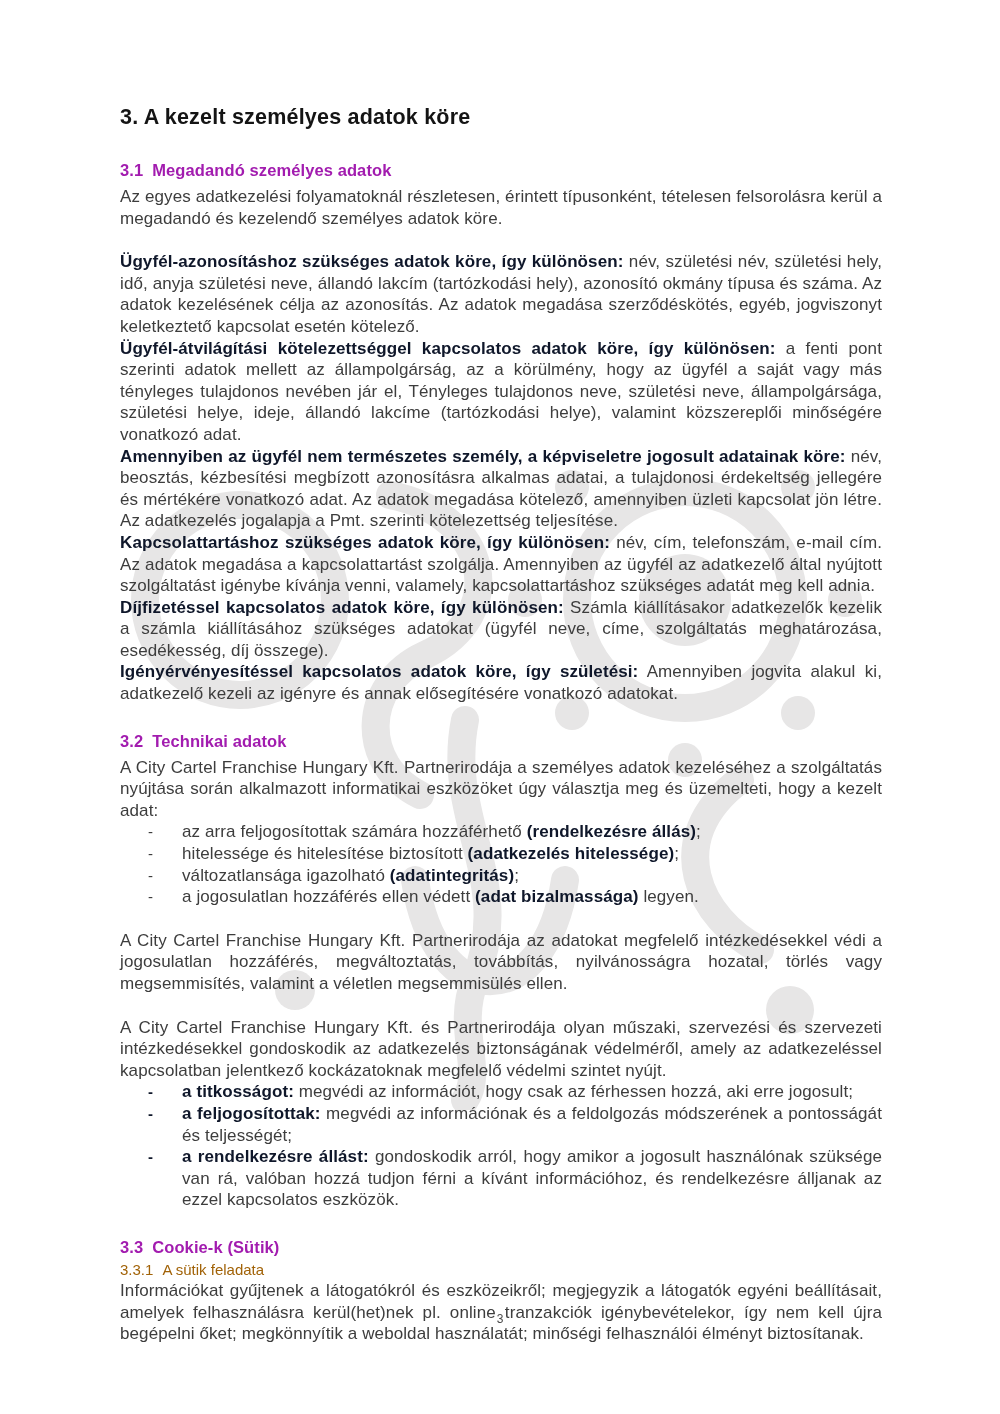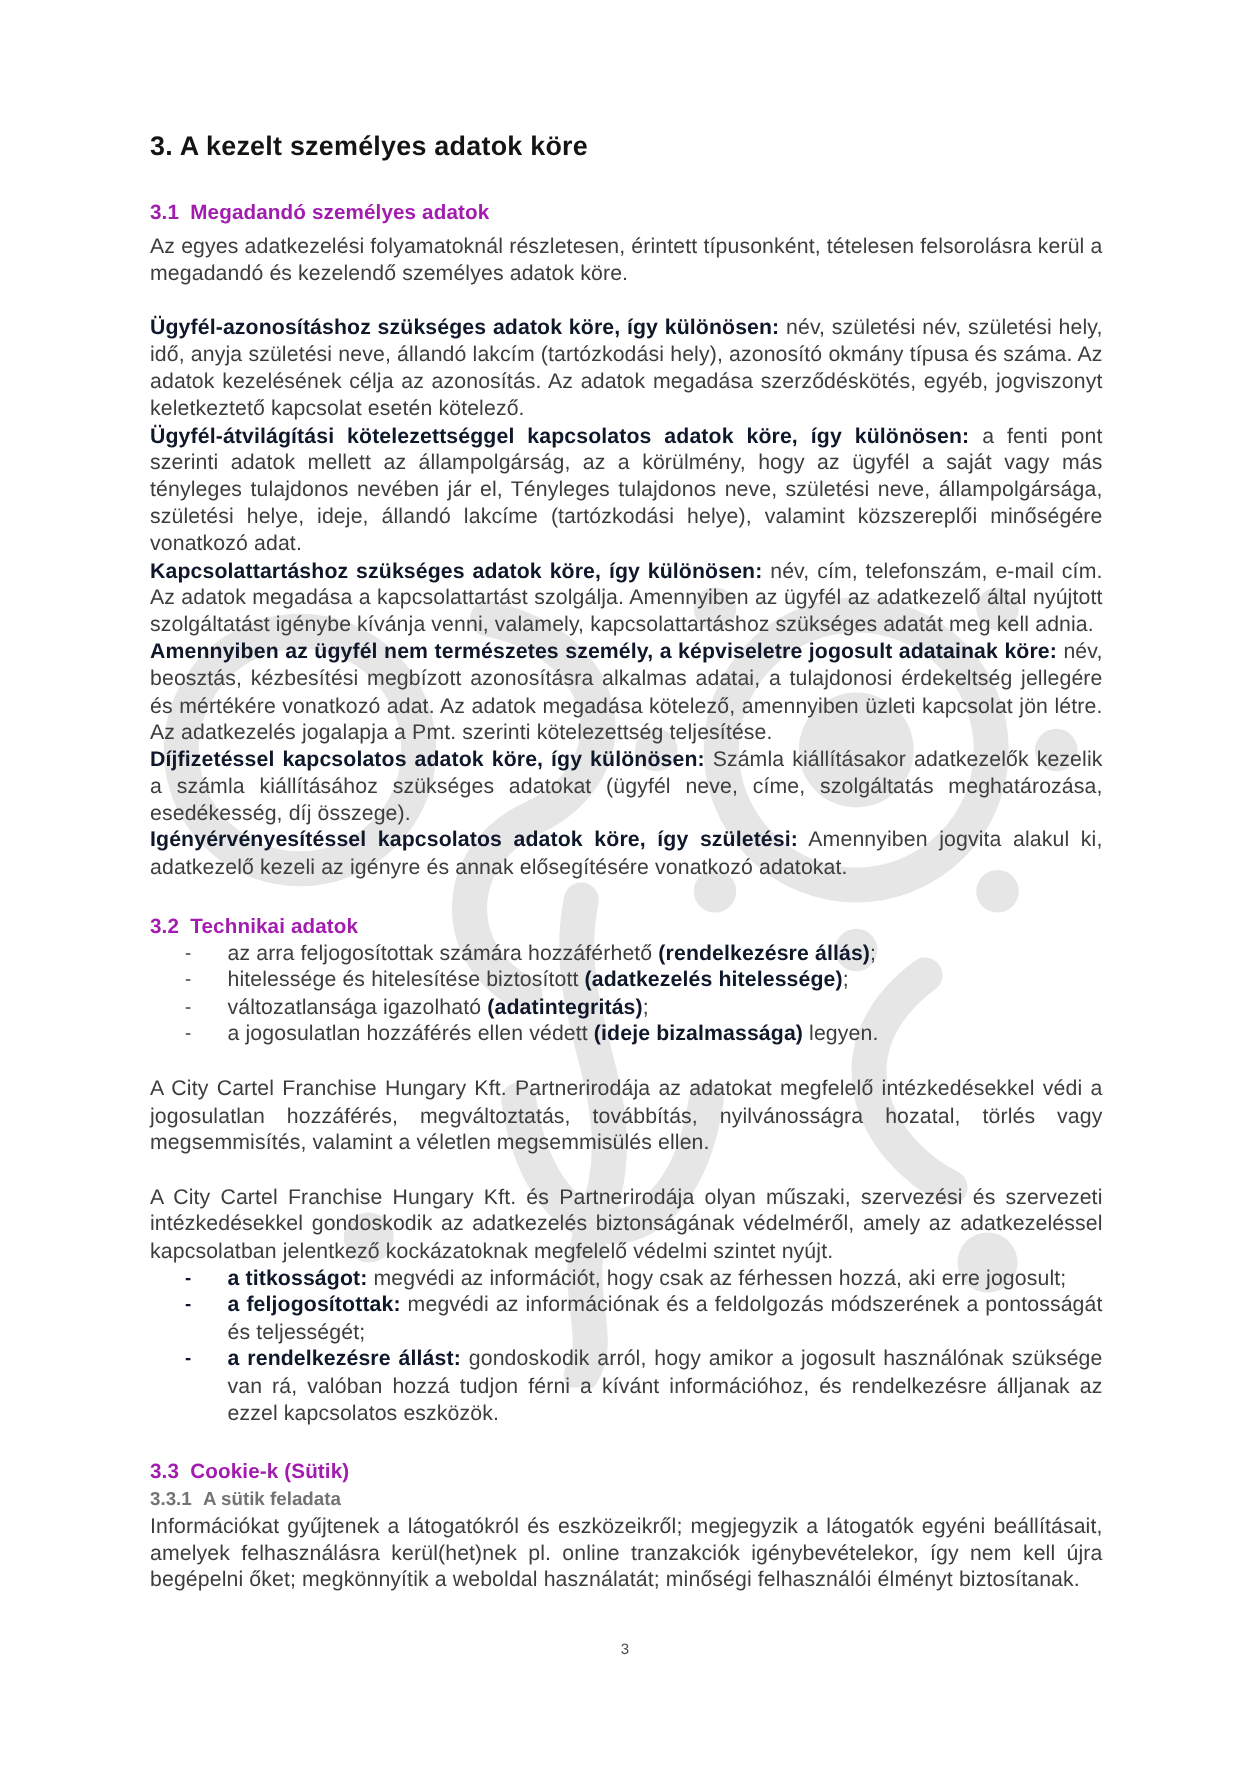--- a/index.html
+++ b/index.html
@@ -16,21 +16,21 @@
   .content{position:absolute;left:120px;top:104px;width:762px;z-index:1;}
   h1{
     font-size:21.5px;font-weight:800;color:#141414;
     margin:0 0 30px 0;letter-spacing:.2px;line-height:26px;
   }
   h2{
     font-size:16.5px;font-weight:800;color:#a21caf;
     margin:0;line-height:21px;letter-spacing:.1px;
   }
   h3{
-    font-size:15px;font-weight:700;color:#737373;
+    font-size:15px;font-weight:400;color:#a16207;
     margin:2px 0 0 0;line-height:20px;
   }
   .h-num{margin-right:9px;}
   p{
     margin:0;font-size:17px;line-height:21.6px;
     text-align:justify;letter-spacing:.1px;
   }
   .b{font-weight:700;color:#0f172a;}
   .mt-para{margin-top:22px;}
   .mt-sm{margin-top:5px;}
@@ -80,35 +80,36 @@
     </h2>
     <p class="mt-sm">Az egyes adatkezelési folyamatoknál részletesen, érintett típusonként, tételesen felsorolásra kerül a megadandó és kezelendő személyes adatok köre.</p>
 
     <p class="mt-para">
       <span class="b">Ügyfél-azonosításhoz szükséges adatok köre, így különösen:</span><span> név, születési név, születési hely, idő, anyja születési neve, állandó lakcím (tartózkodási hely), azonosító okmány típusa és száma. Az adatok kezelésének célja az azonosítás. Az adatok megadása szerződéskötés, egyéb, jogviszonyt keletkeztető kapcsolat esetén kötelező.</span>
     </p>
     <p>
       <span class="b">Ügyfél-átvilágítási kötelezettséggel kapcsolatos adatok köre, így különösen:</span><span> a fenti pont szerinti adatok mellett az állampolgárság, az a körülmény, hogy az ügyfél a saját vagy más tényleges tulajdonos nevében jár el, Tényleges tulajdonos neve, születési neve, állampolgársága, születési helye, ideje, állandó lakcíme (tartózkodási helye), valamint közszereplői minőségére vonatkozó adat.</span>
     </p>
     <p>
-      <span class="b">Kapcsolattartáshoz szükséges adatok köre, így különösen:</span><span> név, cím, telefonszám, e-mail cím. Az adatok megadása a kapcsolattartást szolgálja. Amennyiben az ügyfél az adatkezelő által nyújtott szolgáltatást igénybe kívánja venni, valamely, kapcsolattartáshoz szükséges adatát meg kell adnia.</span>
+      <span class="b">Amennyiben az ügyfél nem természetes személy, a képviseletre jogosult adatainak köre:</span><span> név, beosztás, kézbesítési megbízott azonosításra alkalmas adatai, a tulajdonosi érdekeltség jellegére és mértékére vonatkozó adat. Az adatok megadása kötelező, amennyiben üzleti kapcsolat jön létre. Az adatkezelés jogalapja a Pmt. szerinti kötelezettség teljesítése.</span>
     </p>
     <p>
-      <span class="b">Amennyiben az ügyfél nem természetes személy, a képviseletre jogosult adatainak köre:</span><span> név, beosztás, kézbesítési megbízott azonosításra alkalmas adatai, a tulajdonosi érdekeltség jellegére és mértékére vonatkozó adat. Az adatok megadása kötelező, amennyiben üzleti kapcsolat jön létre. Az adatkezelés jogalapja a Pmt. szerinti kötelezettség teljesítése.</span>
+      <span class="b">Kapcsolattartáshoz szükséges adatok köre, így különösen:</span><span> név, cím, telefonszám, e-mail cím. Az adatok megadása a kapcsolattartást szolgálja. Amennyiben az ügyfél az adatkezelő által nyújtott szolgáltatást igénybe kívánja venni, valamely, kapcsolattartáshoz szükséges adatát meg kell adnia.</span>
     </p>
     <p>
       <span class="b">Díjfizetéssel kapcsolatos adatok köre, így különösen:</span><span> Számla kiállításakor adatkezelők kezelik a számla kiállításához szükséges adatokat (ügyfél neve, címe, szolgáltatás meghatározása, esedékesség, díj összege).</span>
     </p>
     <p>
       <span class="b">Igényérvényesítéssel kapcsolatos adatok köre, így születési:</span><span> Amennyiben jogvita alakul ki, adatkezelő kezeli az igényre és annak elősegítésére vonatkozó adatokat.</span>
     </p>
 
     <h2 class="mt-sec">
       <span class="h-num">3.2</span><span>Technikai adatok</span>
     </h2>
+    <p class="mt-sm">A City Cartel Franchise Hungary Kft. Partnerirodája a személyes adatok kezeléséhez a szolgáltatás nyújtása során alkalmazott informatikai eszközöket úgy választja meg és üzemelteti, hogy a kezelt adat:</p>
 
     <div class="li">
       <span class="dash">-</span>
       <p class="li-body">
         <span>az arra feljogosítottak számára hozzáférhető </span><span class="b">(rendelkezésre állás)</span><span>;</span>
       </p>
     </div>
     <div class="li">
       <span class="dash">-</span>
       <p class="li-body">
@@ -117,21 +118,21 @@
     </div>
     <div class="li">
       <span class="dash">-</span>
       <p class="li-body">
         <span>változatlansága igazolható </span><span class="b">(adatintegritás)</span><span>;</span>
       </p>
     </div>
     <div class="li">
       <span class="dash">-</span>
       <p class="li-body">
-        <span>a jogosulatlan hozzáférés ellen védett </span><span class="b">(ideje bizalmassága)</span><span> legyen.</span>
+        <span>a jogosulatlan hozzáférés ellen védett </span><span class="b">(adat bizalmassága)</span><span> legyen.</span>
       </p>
     </div>
 
     <p class="mt-para">A City Cartel Franchise Hungary Kft. Partnerirodája az adatokat megfelelő intézkedésekkel védi a jogosulatlan hozzáférés, megváltoztatás, továbbítás, nyilvánosságra hozatal, törlés vagy megsemmisítés, valamint a véletlen megsemmisülés ellen.</p>
     <p class="mt-para">A City Cartel Franchise Hungary Kft. és Partnerirodája olyan műszaki, szervezési és szervezeti intézkedésekkel gondoskodik az adatkezelés biztonságának védelméről, amely az adatkezeléssel kapcsolatban jelentkező kockázatoknak megfelelő védelmi szintet nyújt.</p>
 
     <div class="li">
       <span class="dash b">-</span>
       <p class="li-body">
         <span class="b">a titkosságot:</span><span> megvédi az információt, hogy csak az férhessen hozzá, aki erre jogosult;</span>

